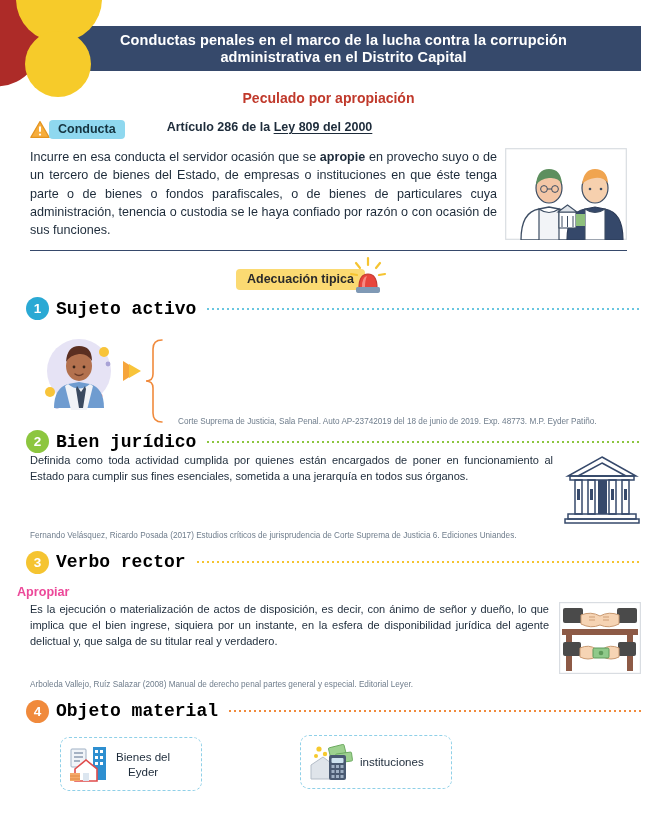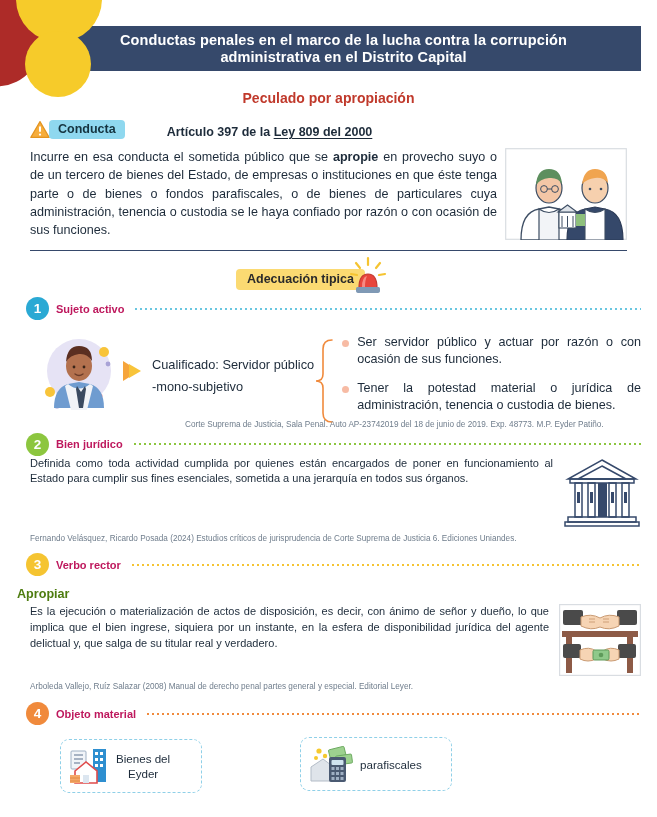--- a/index.html
+++ b/index.html
@@ -46,21 +46,21 @@
     padding-left: 58px; padding-right: 28px;
   }
   .subtitle {
     text-align: center; color: #c0392b;
     font-size: 14px; font-weight: 700;
     margin-top: 12px;
   }
 
   
   .conducta-row {
-    display: flex; align-items: flex-end; gap: 8px;
+    display: flex; align-items: flex-start; gap: 8px;
     margin: 14px 0 0 30px;
   }
   .warn-icon { width: 20px; height: 19px; flex: none; }
   .badge-conducta {
     background: #8fd8ef; color: #14333f;
     font-size: 12.5px; font-weight: 700;
     padding: 2px 9px 3px 9px; border-radius: 4px;
     margin-left: -9px;
   }
   .articulo {
@@ -90,21 +90,21 @@
   }
   .siren { position: absolute; left: 347px; top: -1px; width: 42px; height: 42px; }
 
   
   .sec-head { display: flex; align-items: center; gap: 7px; margin-left: 26px; position: relative; }
   .num-badge {
     width: 23px; height: 23px; border-radius: 50%;
     color: #fff; font-size: 13.5px; font-weight: 700;
     display: flex; align-items: center; justify-content: center; flex: none;
   }
-  .sec-label { font-size: 11px; font-weight: 700; color: #be185d; white-space: nowrap; }
+  .sec-label { font-size: 18px; font-weight: 700; color: #000000; white-space: nowrap; font-family: Liberation Mono, monospace; }
   .dotline { flex: 1; height: 2px; margin-right: 16px; margin-left: 4px; }
   .dotline.c1 { background: repeating-linear-gradient(to right, #69c6e0 0 2px, transparent 2px 5px); }
   .dotline.c2 { background: repeating-linear-gradient(to right, #8cc63f 0 2px, transparent 2px 5px); }
   .dotline.c3 { background: repeating-linear-gradient(to right, #f5c431 0 2px, transparent 2px 5px); }
   .dotline.c4 { background: repeating-linear-gradient(to right, #f08a3c 0 2px, transparent 2px 5px); }
 
   
   .sujeto-body { display: flex; margin: 10px 16px 0 38px; align-items: flex-start; }
   .avatar-box { width: 86px; height: 86px; flex: none; position: relative; }
   .arrow-tri { width: 22px; height: 26px; flex: none; margin-top: 28px; margin-left: -2px; }
@@ -113,26 +113,26 @@
     margin-left: 8px; margin-top: 24px; white-space: nowrap;
   }
   .brace { width: 22px; height: 86px; flex: none; margin-top: 8px; }
   .bullets { margin-left: 6px; margin-top: 4px; flex: 1; }
   .blt { display: flex; gap: 8px; margin-bottom: 12px; }
   .blt-dot { width: 7px; height: 7px; border-radius: 50%; background: #f7bba4; flex: none; margin-top: 6px; }
   .blt-txt { font-size: 12.6px; line-height: 1.36; color: #1d2b3a; text-align: justify; }
 
   
   .cite-top {
-    position: absolute; left: 159px; top: -13px;
+    position: absolute; left: 152px; top: -13px;
     font-size: 8.2px; color: #6f7d8c; white-space: nowrap;
   }
   .sub-head { font-size: 12.6px; font-weight: 700; margin: 11px 0 3px 30px; }
   .sub-head.teal { color: #4bb8a9; }
-  .sub-head.orange { color: #4d7c0f; margin-left: 17px; }
+  .sub-head.orange { color: #ec4899; margin-left: 17px; }
   .para-row { display: flex; margin: 0 16px 0 30px; gap: 10px; align-items: flex-start; }
   .para-txt { flex: 1; font-size: 11px; line-height: 1.45; color: #1d2b3a; text-align: justify; }
   .cite-small { font-size: 8.2px; color: #6f7d8c; margin: 6px 30px 0 30px; line-height: 1.32; }
   .art-img { flex: none; }
 
   
   .cards { position: relative; margin-top: 8px; height: 110px; }
   .card {
     position: absolute;
     border: 1.4px dashed #8fd0e8;
@@ -162,25 +162,25 @@
 
   <div class="subtitle">Peculado por apropiación</div>
 
   <div class="conducta-row">
     <svg class="warn-icon" viewBox="0 0 24 22">
       <path d="M12 1.5 L23 20.5 L1 20.5 Z" fill="#f6ad3c" stroke="#e39421" stroke-width="1.4" stroke-linejoin="round"></path>
       <rect x="10.8" y="7" width="2.4" height="7" rx="1.2" fill="#fff"></rect>
       <circle cx="12" cy="17" r="1.35" fill="#fff"></circle>
     </svg>
     <span class="badge-conducta">Conducta</span>
-    <span class="articulo"><span>Artículo 397 de la </span><u>Ley 809 del 2000</u></span>
+    <span class="articulo"><span>Artículo 286 de la </span><u>Ley 809 del 2000</u></span>
   </div>
 
   <div class="body-row">
-    <p class="body-text"><span>Incurre en esa conducta el sometida público que se </span><b>apropie</b><span> en provecho suyo o de un tercero de bienes del Estado, de empresas o instituciones en que éste tenga parte o de bienes o fondos parafiscales, o de bienes de particulares cuya administración, tenencia o custodia se le haya confiado por razón o con ocasión de sus funciones.</span></p>
+    <p class="body-text"><span>Incurre en esa conducta el servidor ocasión que se </span><b>apropie</b><span> en provecho suyo o de un tercero de bienes del Estado, de empresas o instituciones en que éste tenga parte o de bienes o fondos parafiscales, o de bienes de particulares cuya administración, tenencia o custodia se le haya confiado por razón o con ocasión de sus funciones.</span></p>
     <svg class="people" viewBox="0 0 122 92">
       <rect x="0.7" y="0.7" width="120.6" height="90.6" fill="none" stroke="#d9dde2" stroke-width="1.2"></rect>
 
       <path d="M16 92 q0-28 18-31 l10-2 10 2 q18 3 18 31 z" fill="#ffffff" stroke="#3d4d63" stroke-width="1.3"></path>
       <path d="M34 61 q10 7 20 0 l0 31 -20 0 z" fill="#f2f4f7" stroke="#3d4d63" stroke-width="1.2"></path>
       <ellipse cx="44" cy="40" rx="13" ry="15" fill="#f3c6a6" stroke="#3d4d63" stroke-width="1.2"></ellipse>
       <path d="M31 37 q1-16 13-16 q12 0 13 15 q-4-7-13-6 q-9 1-13 7z" fill="#5d8f5e"></path>
       <circle cx="39" cy="41" r="3.4" fill="none" stroke="#3d4d63" stroke-width="1"></circle>
       <circle cx="50" cy="41" r="3.4" fill="none" stroke="#3d4d63" stroke-width="1"></circle>
       <line x1="42.4" y1="41" x2="46.6" y2="41" stroke="#3d4d63" stroke-width="1"></line>
@@ -242,39 +242,25 @@
       <circle cx="36" cy="37" r="1.4" fill="#3a2418"></circle>
       <circle cx="46" cy="37" r="1.4" fill="#3a2418"></circle>
       <path d="M37 44 q4 3 8 0" fill="none" stroke="#6b3b28" stroke-width="1.3" stroke-linecap="round"></path>
     </svg>
 
     <svg class="arrow-tri" viewBox="0 0 22 26">
       <path d="M1 3 L17 13 L1 23 Z" fill="#f6a53c"></path>
       <path d="M7 6 L19 13 L7 20 Z" fill="#f8c43a"></path>
     </svg>
 
-    <div class="sujeto-txt">
-      <div>Cualificado: Servidor público</div>
-      <div>-mono-subjetivo</div>
-    </div>
 
     <svg class="brace" viewBox="0 0 22 86">
       <path d="M18 2 q-9 0 -9 9 l0 25 q0 7 -7 7 q7 0 7 7 l0 25 q0 9 9 9" fill="none" stroke="#f08a3c" stroke-width="1.6" stroke-linecap="round"></path>
     </svg>
 
-    <div class="bullets">
-      <div class="blt">
-        <span class="blt-dot"></span>
-        <span class="blt-txt">Ser servidor público y actuar por razón o con ocasión de sus funciones.</span>
-      </div>
-      <div class="blt">
-        <span class="blt-dot"></span>
-        <span class="blt-txt">Tener la potestad material o jurídica de administración, tenencia o custodia de bienes.</span>
-      </div>
-    </div>
   </div>
 
   <div class="sec-head" style="margin-top:6px">
     <div class="num-badge" style="background:#8cc63f">2</div>
     <div class="sec-label">Bien jurídico</div>
     <div class="dotline c2"></div>
     <div class="cite-top">Corte Suprema de Justicia, Sala Penal. Auto AP-23742019 del 18 de junio de 2019. Exp. 48773. M.P. Eyder Patiño.</div>
   </div>
 
 
@@ -293,21 +279,21 @@
         <rect x="59" y="27" width="7" height="34"></rect>
       </g>
       <rect x="35" y="27" width="9" height="34" fill="#36496b"></rect>
       <rect x="14" y="36" width="3" height="11" fill="#36496b"></rect>
       <rect x="27" y="36" width="3" height="11" fill="#36496b"></rect>
       <rect x="48" y="36" width="3" height="11" fill="#36496b"></rect>
       <rect x="61" y="36" width="3" height="11" fill="#36496b"></rect>
     </svg>
   </div>
 
-  <div class="cite-small">Fernando Velásquez, Ricardo Posada (2024) Estudios críticos de jurisprudencia de  Corte Suprema de Justicia 6. Ediciones Uniandes.</div>
+  <div class="cite-small">Fernando Velásquez, Ricardo Posada (2017) Estudios críticos de jurisprudencia de  Corte Suprema de Justicia 6. Ediciones Uniandes.</div>
 
   <div class="sec-head" style="margin-top:9px">
     <div class="num-badge" style="background:#f5c431">3</div>
     <div class="sec-label">Verbo rector</div>
     <div class="dotline c3"></div>
   </div>
 
   <div class="sub-head orange">Apropiar</div>
 
   <div class="para-row">
@@ -390,19 +376,19 @@
             <rect x="31.5" y="22" width="3" height="3"></rect>
           <rect x="22.5" y="27" width="3" height="3"></rect>
             <rect x="27" y="27" width="3" height="3"></rect>
             <rect x="31.5" y="27" width="3" height="3"></rect>
           <rect x="22.5" y="32" width="3" height="3"></rect>
             <rect x="27" y="32" width="3" height="3"></rect>
             <rect x="31.5" y="32" width="3" height="3"></rect>
         </g>
       </svg>
       <div class="card-txt">
-        <div>parafiscales</div>
+        <div>instituciones</div>
       </div>
     </div>
 
   </div>
 
 </div>
 
 </body></html>

